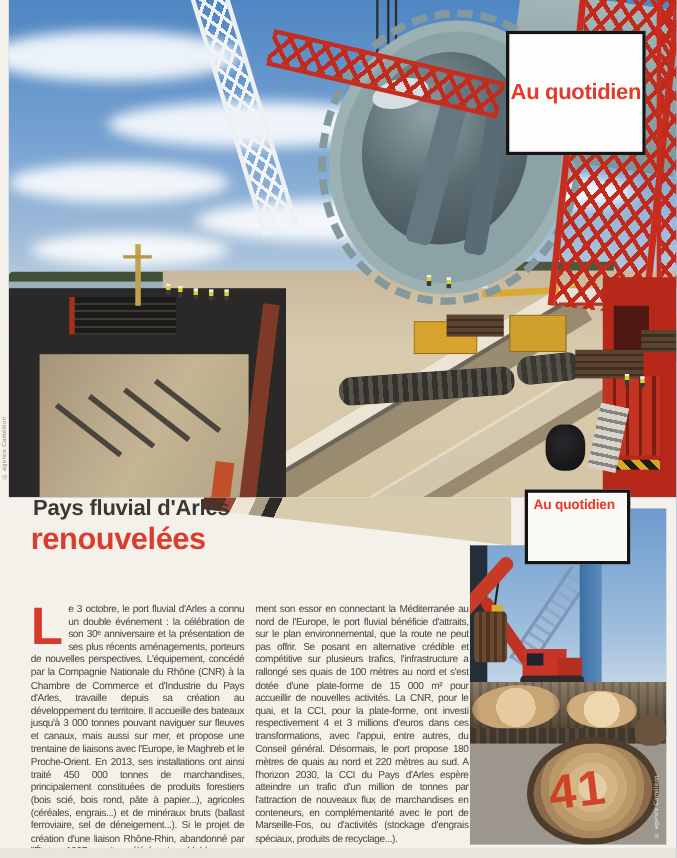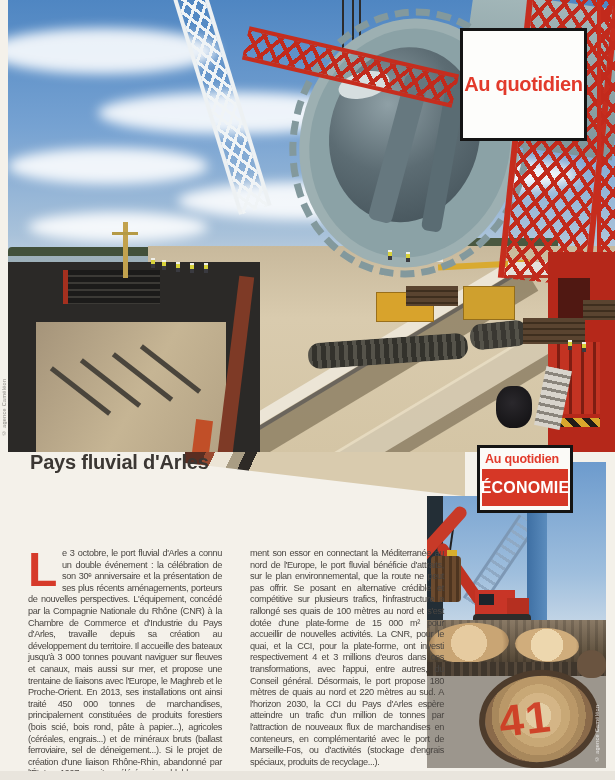--- a/index.html
+++ b/index.html
@@ -79,21 +79,21 @@
       z-index:6;box-sizing:border-box;padding:2px;}
   .label-econ .kick{color:#e23a2b;font-weight:bold;font-size:12.5px;padding:2px 0 3px 3px;letter-spacing:-.2px;}
   .label-econ .ttl{background:#d63726;color:#fff;font-weight:bold;font-size:16px;height:37px;
       display:flex;align-items:center;justify-content:center;letter-spacing:.2px;}
   
   .kicker{left:30px;top:451px;font-size:20px;font-weight:bold;color:#3b3733;z-index:4;letter-spacing:-.2px;}
   .headline{left:28px;top:473px;width:400px;font-size:28px;line-height:33px;font-weight:bold;color:#dc3c2e;z-index:4;letter-spacing:-.4px;}
   .bodycol{width:194px;font-size:9.2px;line-height:11.6px;letter-spacing:-.35px;color:#4a4642;
       text-align:justify;z-index:4;}
   .col1{left:28px;top:548px;}
-  .col2{left:232px;top:548px;margin-left:18px;}
+  .col2{left:232px;top:548px;}
   .dropcap{float:left;color:#d63a2a;font-size:48px;line-height:41px;font-weight:bold;
       width:28px;margin:1px 6px 0 0;}
   
   .photo-bottom{left:427px;top:462px;width:179px;height:306px;overflow:hidden;z-index:3;
       clip-path:polygon(0 34px,52px 34px,52px 0,100% 0,100% 100%,0 100%);background:#89aed3;}
   .bsky{left:0;top:0;width:179px;height:230px;background:linear-gradient(180deg,#6d9bcd,#9ebedd 48%,#c3d5e6 70%);}
   .bdark{left:0;top:28px;width:16px;height:132px;background:#232e36;}
   .btower{left:100px;top:22px;width:20px;height:160px;background:linear-gradient(90deg,#3e6fa3,#5b8cbd);}
   .btop{left:96px;top:16px;width:30px;height:18px;background:#3a679c;}
   .bjib{left:62px;top:50px;width:16px;height:100px;transform:rotate(34deg);
@@ -217,20 +217,21 @@
 
 <div class="abs photo-wedge"></div>
 <div class="abs credit credit-left">© agence Caméléon</div>
 
 <div class="abs badge-top">
   <span>Au quotidien</span>
 </div>
 
 <div class="abs kicker">Pays fluvial d'Arles</div>
 <div class="abs headline">
+  <div>renouvelées</div>
 </div>
 
 <div class="abs bodycol col1">
   <span class="dropcap">L</span><span>e 3 octobre, le port fluvial d'Arles a connu un double événement : la célébration de son 30ᵉ anniversaire et la présentation de ses plus récents aménagements, porteurs de nouvelles perspectives. L'équipement, concédé par la Compagnie Nationale du Rhône (CNR) à la Chambre de Commerce et d'Industrie du Pays d'Arles, travaille depuis sa création au développement du territoire. Il accueille des bateaux jusqu'à 3 000 tonnes pouvant naviguer sur fleuves et canaux, mais aussi sur mer, et propose une trentaine de liaisons avec l'Europe, le Maghreb et le Proche-Orient. En 2013, ses installations ont ainsi traité 450 000 tonnes de marchandises, principalement constituées de produits forestiers (bois scié, bois rond, pâte à papier...), agricoles (céréales, engrais...) et de minéraux bruts (ballast ferroviaire, sel de déneigement...). Si le projet de création d'une liaison Rhône-Rhin, abandonné par l'État en 1997, aurait accéléré vraisemblable-</span>
 </div>
 <div class="abs bodycol col2">ment son essor en connectant la Méditerranée au nord de l'Europe, le port fluvial bénéficie d'attraits, sur le plan environnemental, que la route ne peut pas offrir. Se posant en alternative crédible et compétitive sur plusieurs trafics, l'infrastructure a rallongé ses quais de 100 mètres au nord et s'est dotée d'une plate-forme de 15 000 m² pour accueillir de nouvelles activités. La CNR, pour le quai, et la CCI, pour la plate-forme, ont investi respectivement 4 et 3 millions d'euros dans ces transformations, avec l'appui, entre autres, du Conseil général. Désormais, le port propose 180 mètres de quais au nord et 220 mètres au sud. A l'horizon 2030, la CCI du Pays d'Arles espère atteindre un trafic d'un million de tonnes par l'attraction de nouveaux flux de marchandises en conteneurs, en complémentarité avec le port de Marseille-Fos, ou d'activités (stockage d'engrais spéciaux, produits de recyclage...).</div>
 
 <div class="abs photo-bottom">
   <div class="abs bsky"></div>
   <div class="abs bdark"></div>
@@ -258,16 +259,15 @@
   <div class="abs log2"></div>
   <div class="abs bground"></div>
   <div class="abs smalllog"></div>
   <div class="abs frontlog"></div>
   <div class="abs pagenum">41</div>
   <div class="abs credit credit-right">© agence Caméléon</div>
 </div>
 
 <div class="abs label-econ">
   <div class="kick">Au quotidien</div>
-  <div class="ttl">ÉCONOMIE</div>
 </div>
 
 <div class="abs bottom-strip"></div>
 
 </body></html>

